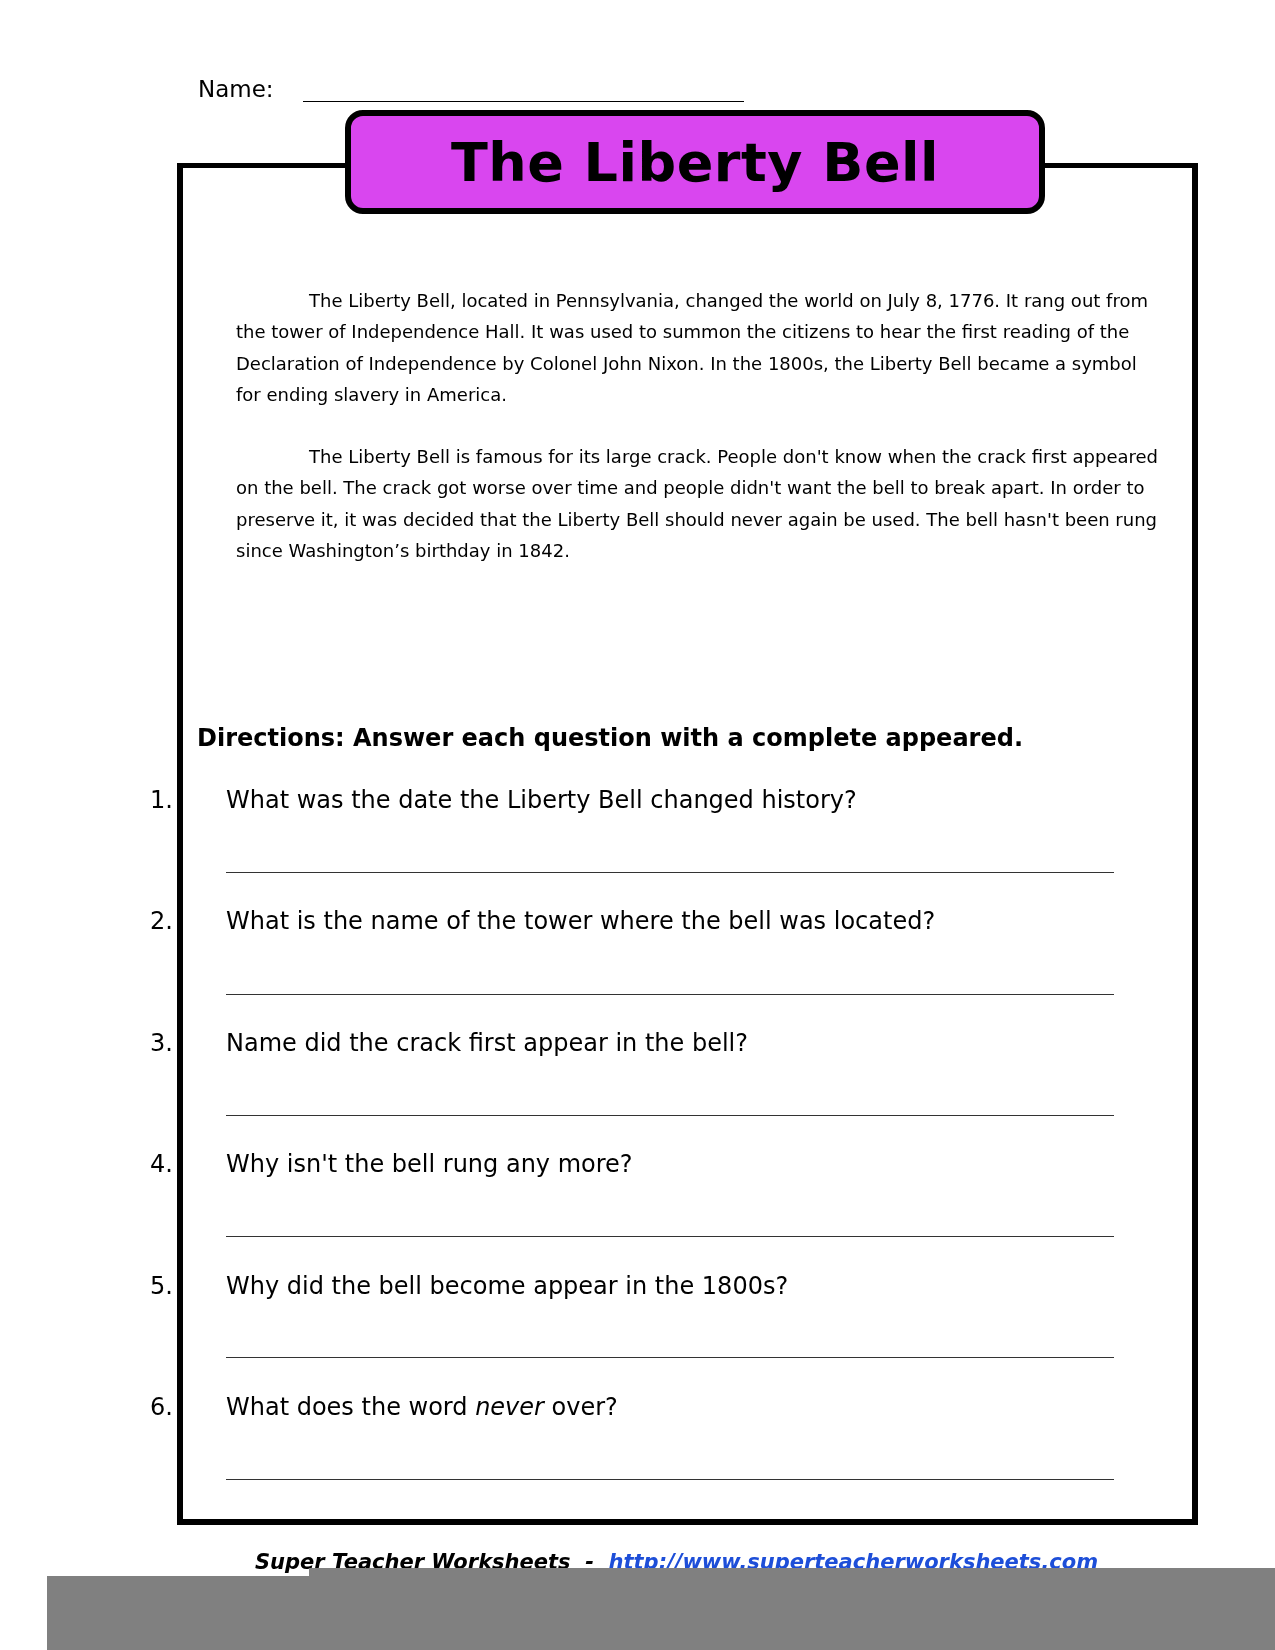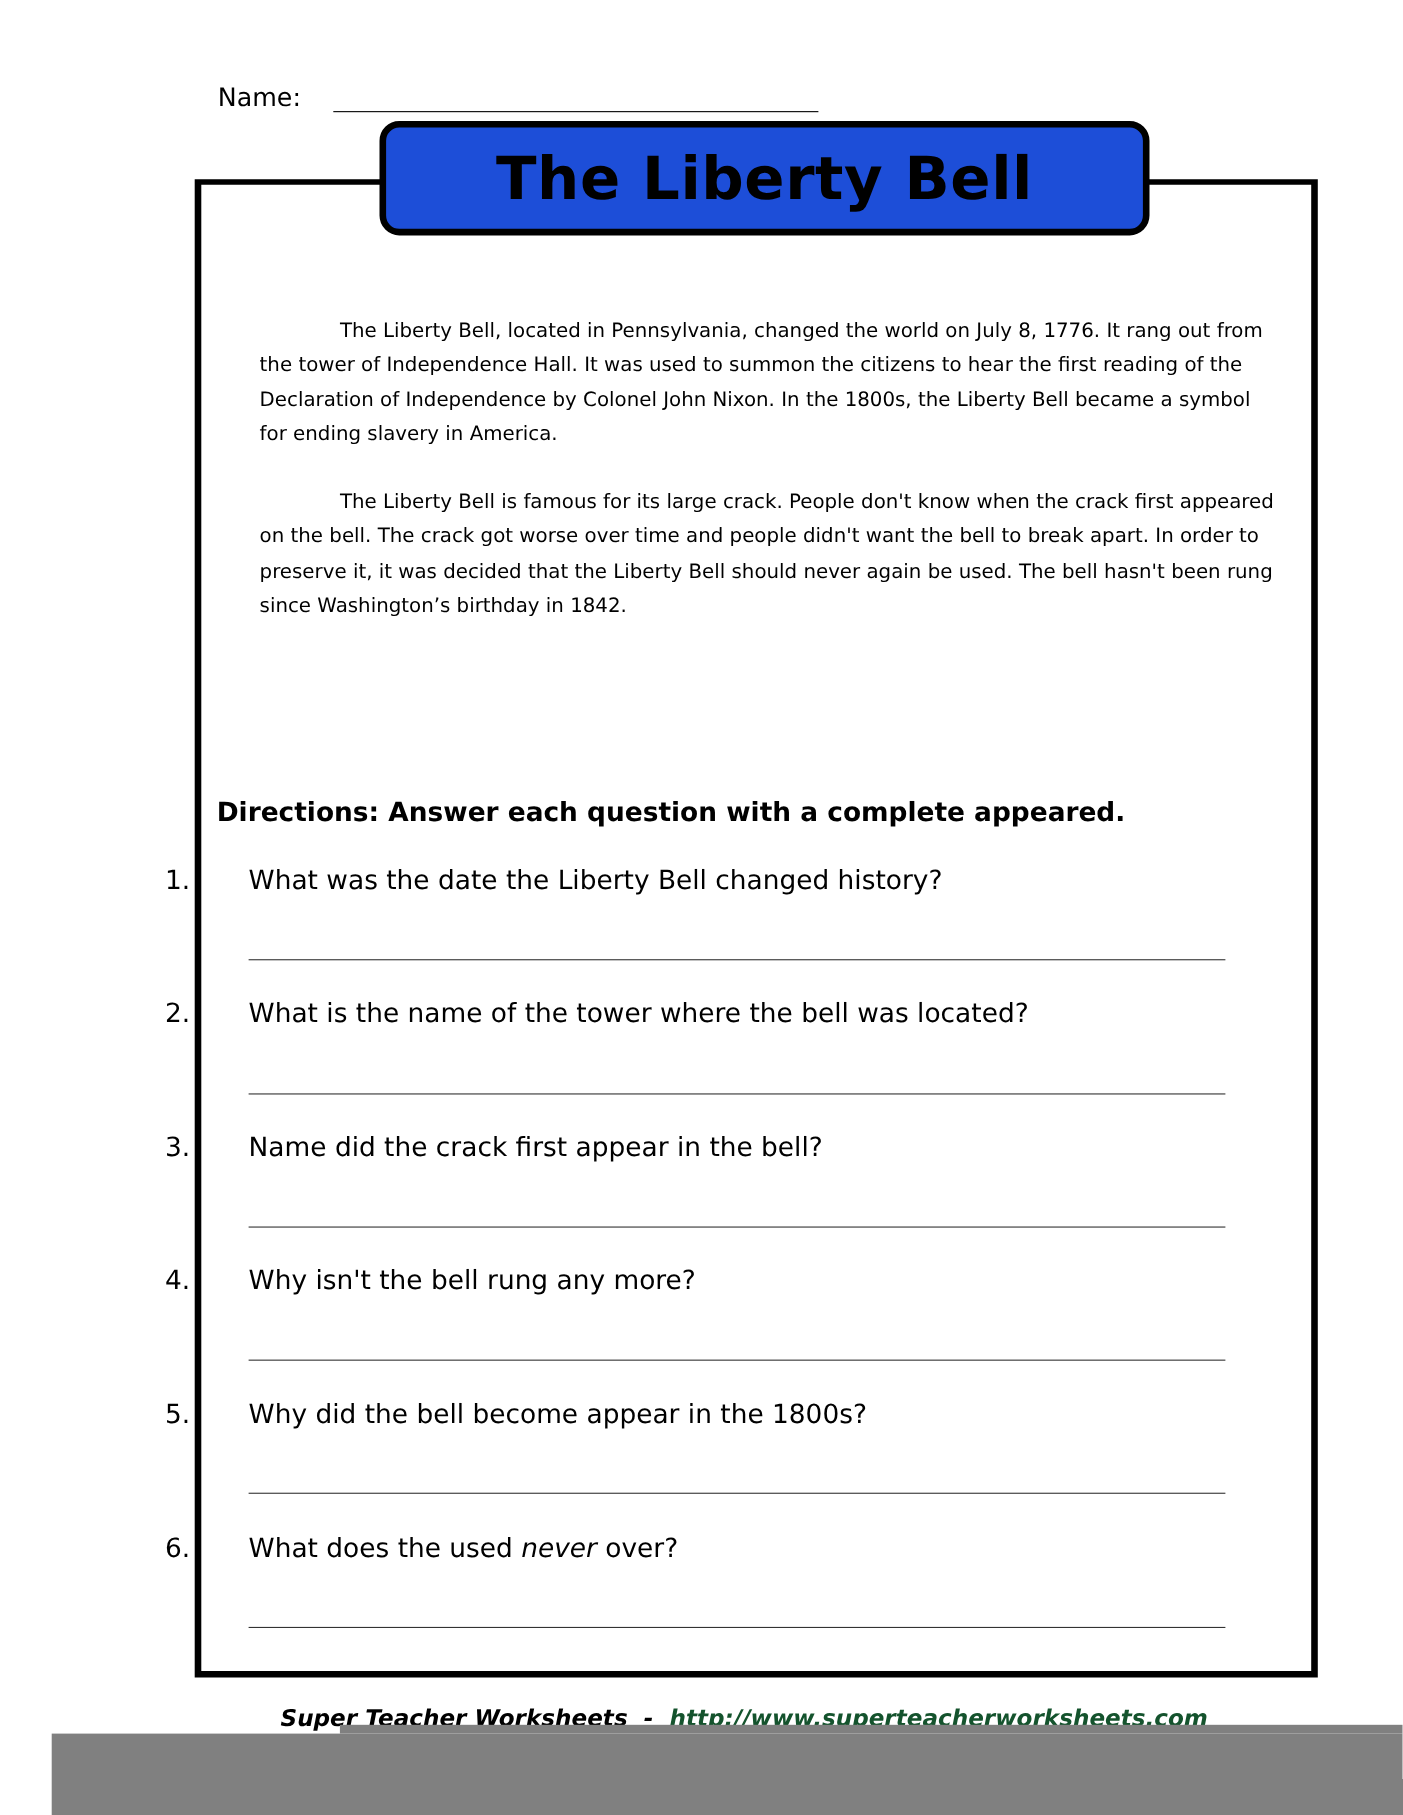--- a/index.html
+++ b/index.html
@@ -4,31 +4,31 @@
 <style>
   html, body { margin:0; padding:0; }
   body { width:1275px; height:1650px; position:relative; background:#ffffff; overflow:hidden;
          font-family:"DejaVu Sans", sans-serif; color:#000; }
   .abs { position:absolute;margin-left:47px; }
   .name-label { left:151px; top:76px; font-size:23px; }
   .name-line { left:256px; top:101px; width:441px; height:0; border-bottom:1.5px solid #000; }
   .frame { left:130px; top:163px; width:1009px; height:1351px; border:6px solid #000; box-sizing:content-box;
            border-width:5px 6px 6px 6px; }
   .title-box { left:298px; top:110px; width:688px; height:92px; border:6px solid #000; border-radius:18px;
-               background:#1d4ed8; display:flex; align-items:center; justify-content:center;text-align:center; }
+               background:#d946ef; display:flex; align-items:center; justify-content:center;text-align:center; }
   .title { font-family:"DejaVu Sans", sans-serif; font-weight:bold; font-size:54px; letter-spacing:0.5px; }
   .passage { left:189px; top:285px; width:930px; font-size:18px; line-height:31.3px; }
   .passage p { margin:0 0 31px 0; text-indent:73px; white-space:normal; }
   .directions { left:150px; top:724px; font-size:24px; font-weight:bold; }
   .q { position:absolute; left:150px; font-size:24px; }
   .q .num { position:absolute; left:0; top:0; }
   .q .text { position:absolute; left:76px; top:0; white-space:nowrap; }
   .ans-line { position:absolute; left:226px; width:888px; height:0; border-bottom:1.5px solid #333; }
   .footer { left:208px; top:1550px; font-size:21px; font-weight:bold; font-style:italic; white-space:nowrap; }
-  .footer a { color:#14532d; text-decoration:underline; }
+  .footer a { color:#1d4ed8; text-decoration:underline; }
   .gray-band { left:0; top:1576px; width:1275px; height:74px; background:#808080; }
   .gray-band-top { left:262px; top:1568px; width:1013px; height:8px; background:#808080; }
 </style>
 </head>
 <body>
 
 <div class="abs name-label">Name:</div>
 <div class="abs name-line"></div>
 
 <div class="abs frame"></div>
@@ -69,21 +69,21 @@
 <div class="ans-line" style="top:1236px;"></div>
 
 <div class="q" style="top:1272px;">
   <span class="num">5.</span>
   <span class="text">Why did the bell become appear in the 1800s?</span>
 </div>
 <div class="ans-line" style="top:1357px;"></div>
 
 <div class="q" style="top:1393px;">
   <span class="num">6.</span>
-  <span class="text"><span>What does the used </span><em>never</em><span> over?</span></span>
+  <span class="text"><span>What does the word </span><em>never</em><span> over?</span></span>
 </div>
 <div class="ans-line" style="top:1479px;"></div>
 
 <div class="abs footer">
   <span>Super Teacher Worksheets</span><span style="white-space:pre;">  -  </span><a>http://www.superteacherworksheets.com</a>
 </div>
 
 <div class="abs gray-band-top"></div>
 <div class="abs gray-band"></div>
 

